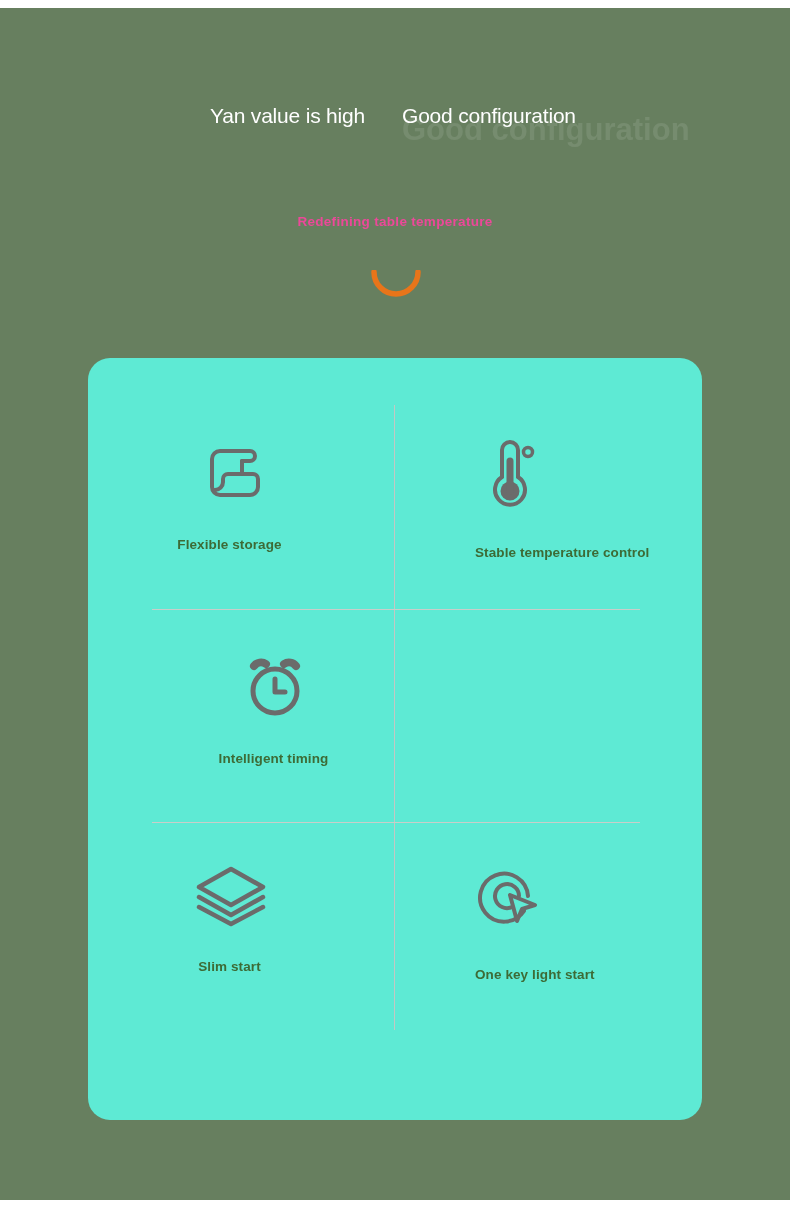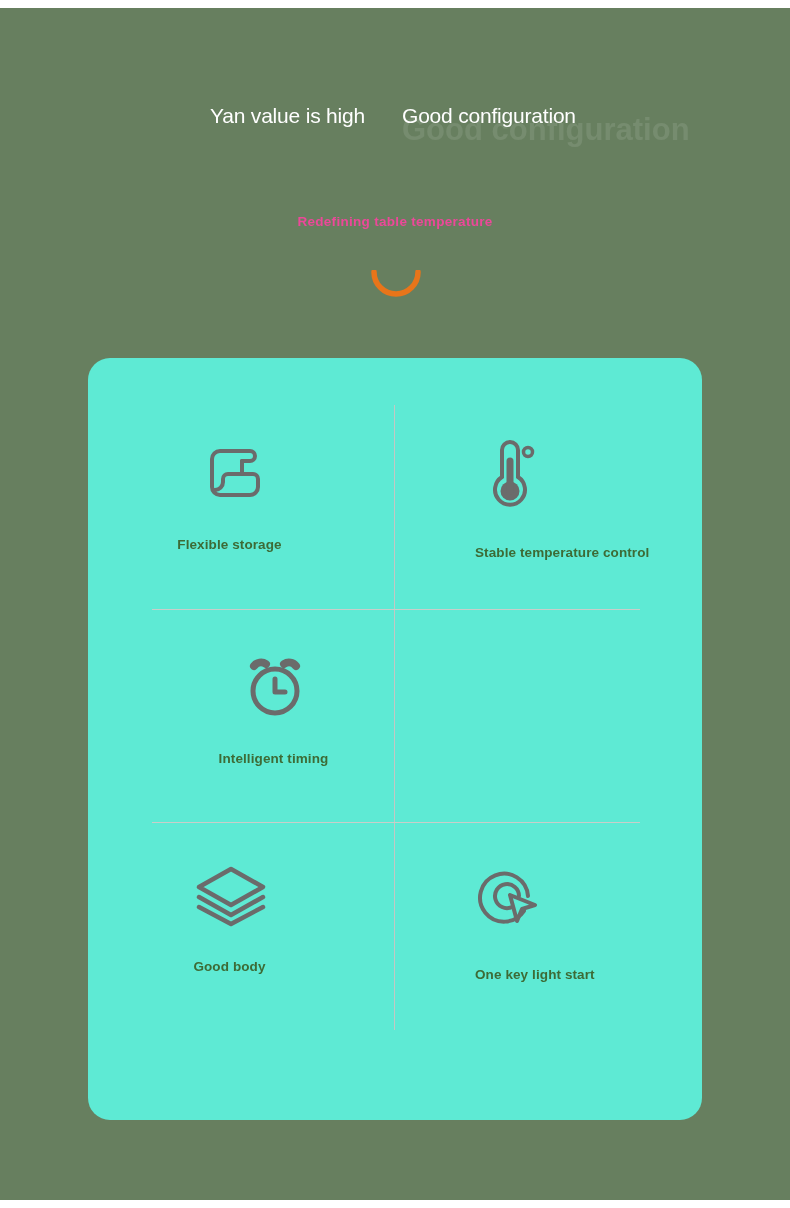--- a/index.html
+++ b/index.html
@@ -224,21 +224,21 @@
 
 
       <div class="cell c4">
         <div class="icon-box">
           <svg width="80" height="64" viewBox="0 0 80 64">
             <path d="M40 6 L72 24 L40 42 L8 24 Z" fill="none" stroke="#6b6b6b" stroke-width="4.5" stroke-linejoin="round"></path>
             <path d="M8 34 L40 52 L72 34" fill="none" stroke="#6b6b6b" stroke-width="4.5" stroke-linejoin="round" stroke-linecap="round"></path>
             <path d="M8 44 L40 61 L72 44" fill="none" stroke="#6b6b6b" stroke-width="4.5" stroke-linejoin="round" stroke-linecap="round"></path>
           </svg>
         </div>
-        <div class="label">Good body</div>
+        <div class="label">Slim start</div>
       </div>
 
       <div class="cell c5">
         <div class="icon-box">
           <svg width="70" height="70" viewBox="0 0 70 70">
             <path d="M49 51 A24 24 0 1 1 53 36" fill="none" stroke="#6b6b6b" stroke-width="4" stroke-linecap="round"></path>
             <path d="M37 47 A12 12 0 1 1 44 36" fill="none" stroke="#6b6b6b" stroke-width="4" stroke-linecap="round"></path>
             <path d="M35 35 L60 45 L47 49 L42 61 Z" fill="none" stroke="#6b6b6b" stroke-width="4" stroke-linejoin="round"></path>
           </svg>
         </div>

